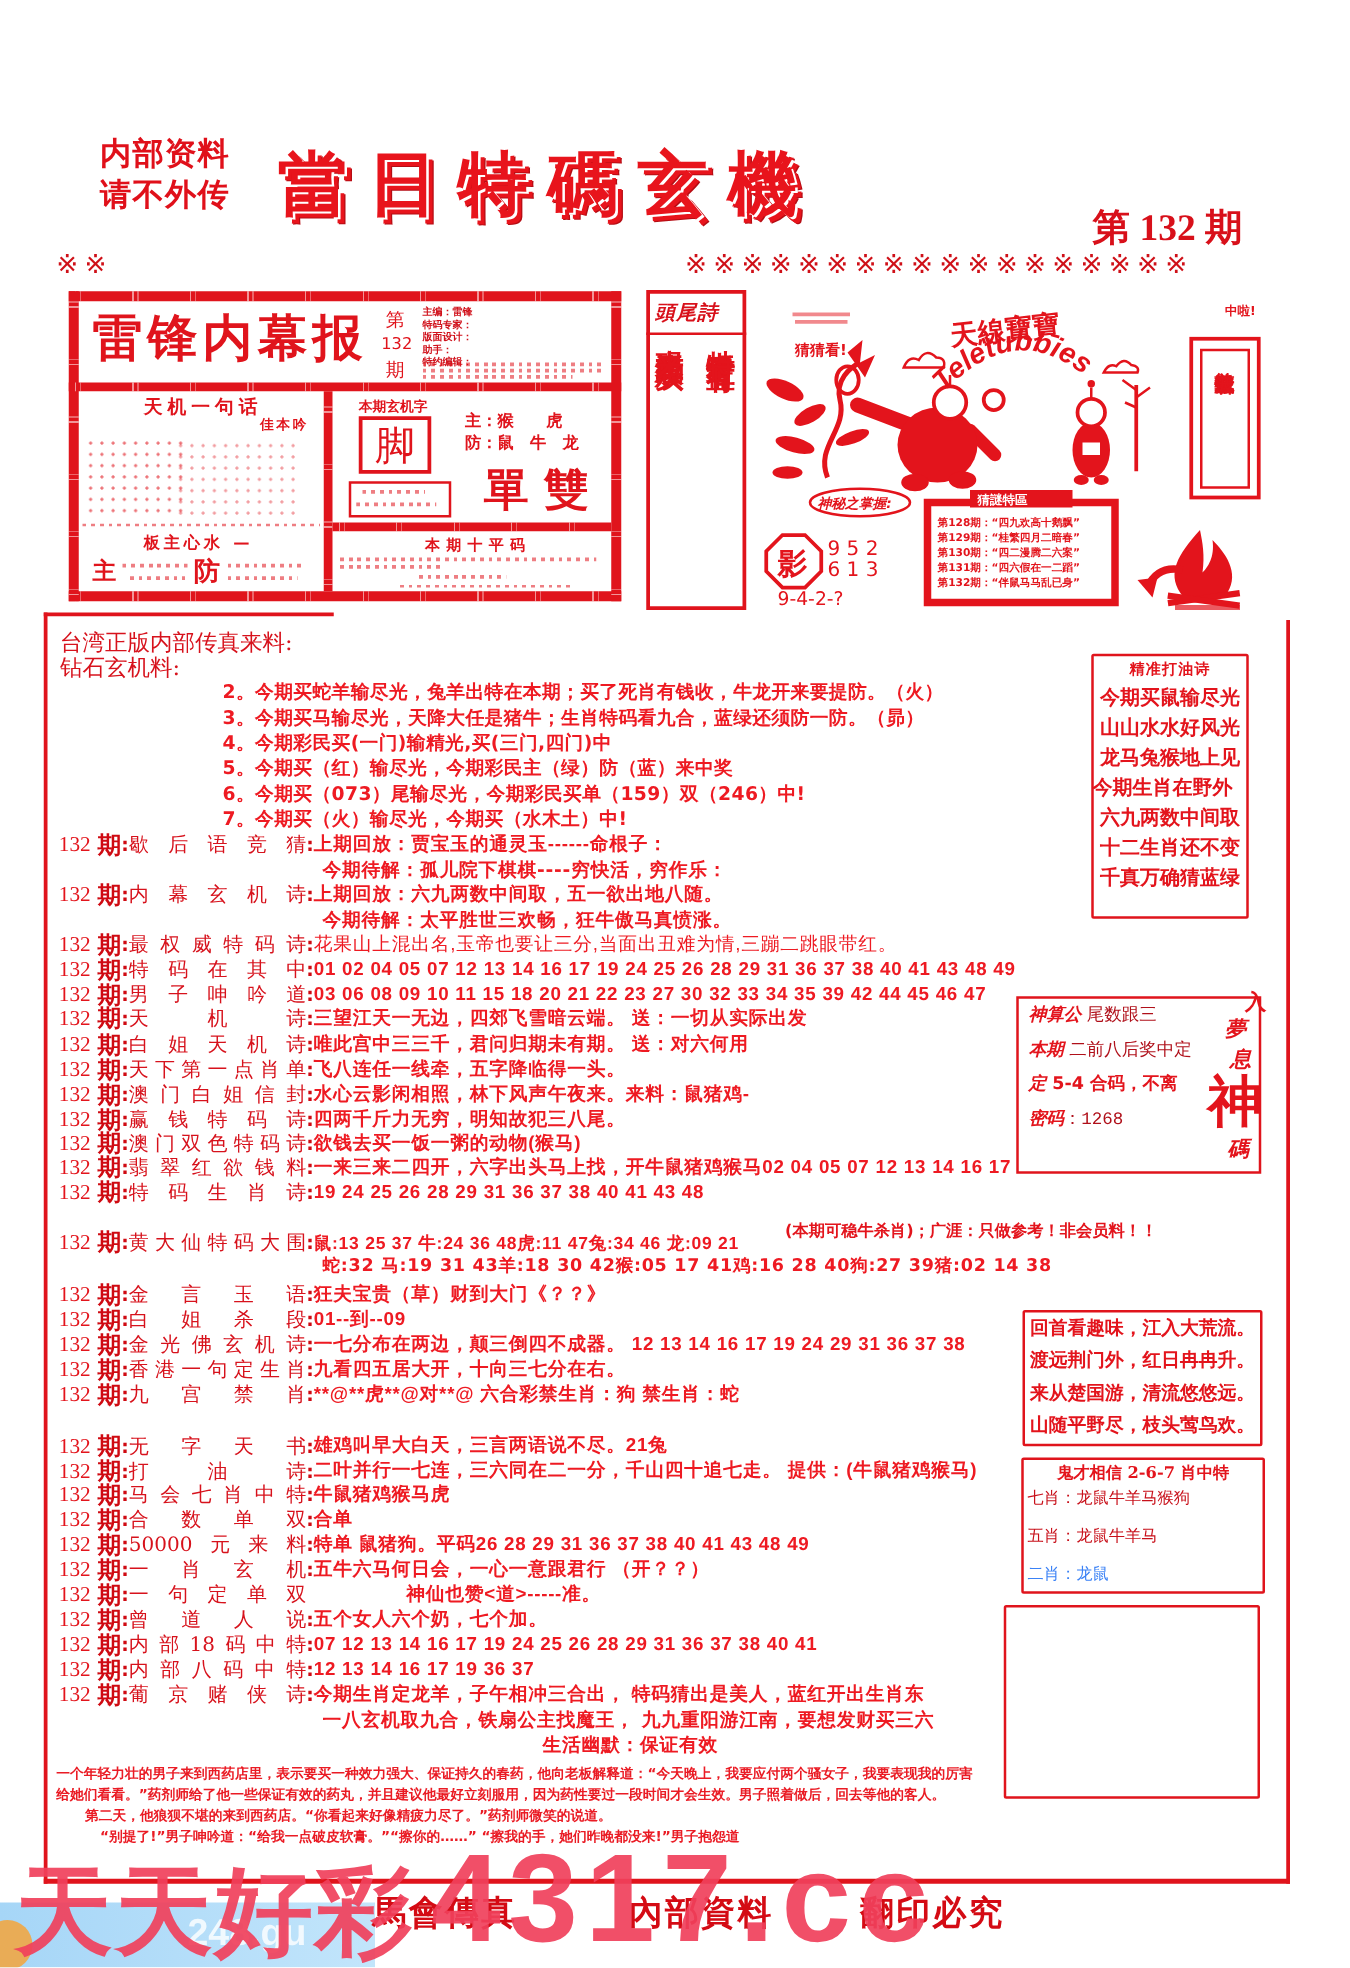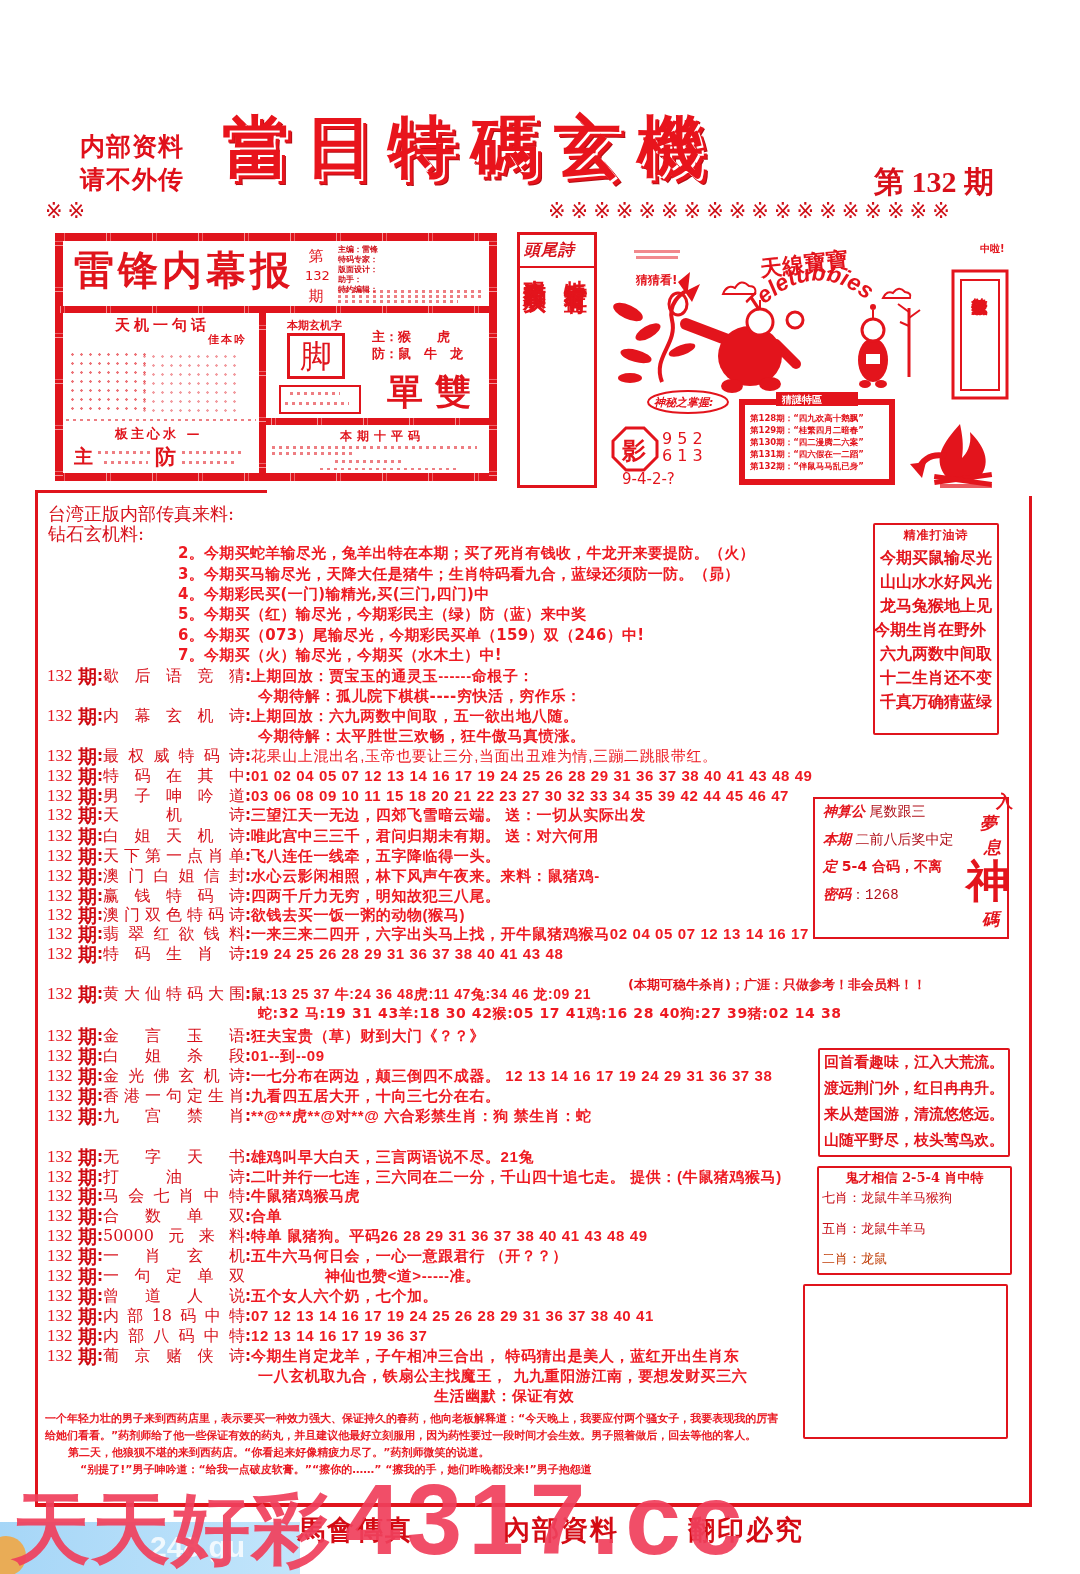--- a/index.html
+++ b/index.html
@@ -1,21 +1,21 @@
 <!DOCTYPE html>
 <html><head>
 <meta charset="utf-8">
 <style>
   html,body{margin:0;padding:0;background:#fff;}
   #page{position:relative;width:1080px;height:1574px;overflow:hidden;background:#fff;
         font-family:"DejaVu Sans",sans-serif;color:#e3141c;}
   .a{position:absolute;white-space:nowrap;}
   
   .notice{font-family:"DejaVu Serif",serif;font-weight:bold;font-size:25px;line-height:33px;color:#e0101a;letter-spacing:1px;}
-  .title{font-family:"DejaVu Serif",serif;font-weight:bold;font-size:67px;letter-spacing:16px;color:#e8141c;
+  .title{font-family:"DejaVu Serif",serif;font-weight:bold;font-size:56px;letter-spacing:16px;color:#e8141c;
          text-shadow:2px 2px 0 #fff,5px 5px 0 #e8141c,6px 6px 0 #b50d14;line-height:100px;}
   .issue{font-family:"Liberation Serif",serif;font-weight:bold;font-size:30px;color:#d8101a;}
   .stars{font-size:21px;color:#cf1018;letter-spacing:5px;}
   
   .mkh{position:absolute;background:#e0141c;
        background-image:repeating-linear-gradient(90deg,transparent 0 5px,rgba(255,255,255,.55) 5px 6px,transparent 6px 9px,rgba(255,255,255,.35) 9px 10px,transparent 10px 46px);}
   .mkv{position:absolute;background:#e0141c;
        background-image:repeating-linear-gradient(0deg,transparent 0 5px,rgba(255,255,255,.55) 5px 6px,transparent 6px 9px,rgba(255,255,255,.35) 9px 10px,transparent 10px 46px);}
   .faint{position:absolute;background-image:repeating-linear-gradient(90deg,rgba(224,20,28,.55) 0 3px,transparent 3px 7px);height:3px;}
   .dots{position:absolute;background-image:radial-gradient(circle,rgba(224,20,28,.6) 1px,transparent 1.5px);background-size:9px 9px;}
@@ -39,21 +39,21 @@
   .side-line{position:absolute;font-weight:bold;color:#e3141c;white-space:nowrap;}
   
   .wm{position:absolute;font-family:"Liberation Sans",sans-serif;font-weight:bold;color:#f0405c;opacity:.92;white-space:nowrap;}
   .foot{position:absolute;font-family:"DejaVu Serif",serif;font-weight:bold;font-size:27px;color:#d40b14;letter-spacing:2px;}
 </style>
 </head>
 <body>
 
 <div id="page">
 
-  <div class="a notice" style="left:80px;top:130px;">
+  <div class="a notice" style="left:80px;top:106px;">
     <div>内部资料</div>
     <div>请不外传</div>
   </div>
   <div class="a title" style="left:222px;top:97px;">當日特碼玄機</div>
   <div class="a issue" style="left:874px;top:162px;">
     <span>第</span>
     <span>132</span>
     <span>期</span>
   </div>
   <div class="a stars" style="left:45px;top:199px;">※※</div>
@@ -316,24 +316,24 @@
   <div class="side-line" style="left:966px;top:852px;font-size:44px;font-family:'DejaVu Serif',serif;">神</div>
   <div class="side-line" style="left:982px;top:908px;font-size:17px;font-style:italic;">碼</div>
 
   <div class="box" style="left:818px;top:1048px;width:188px;height:105px;"></div>
   <div class="side-line" style="left:824px;top:1053px;font-size:15px;">回首看趣味，江入大荒流。</div>
   <div class="side-line" style="left:824px;top:1079px;font-size:15px;">渡远荆门外，红日冉冉升。</div>
   <div class="side-line" style="left:824px;top:1105px;font-size:15px;">来从楚国游，清流悠悠远。</div>
   <div class="side-line" style="left:824px;top:1131px;font-size:15px;">山随平野尽，枝头莺鸟欢。</div>
 
   <div class="box" style="left:817px;top:1166px;width:191px;height:105px;"></div>
-  <div class="side-line" style="left:817px;top:1169px;width:195px;text-align:center;font-size:13px;font-family:'DejaVu Serif',serif;">鬼才相信 2-5-4 肖中特</div>
+  <div class="side-line" style="left:817px;top:1169px;width:195px;text-align:center;font-size:13px;font-family:'DejaVu Serif',serif;">鬼才相信 2-6-7 肖中特</div>
   <div class="side-line" style="left:822px;top:1189px;font-size:13px;font-weight:normal;font-family:'DejaVu Serif',serif;color:#c8101a;">七肖：龙鼠牛羊马猴狗</div>
   <div class="side-line" style="left:822px;top:1220px;font-size:13px;font-weight:normal;font-family:'DejaVu Serif',serif;color:#c8101a;">五肖：龙鼠牛羊马</div>
-  <div class="side-line" style="left:822px;top:1250px;font-size:13px;font-weight:normal;font-family:'DejaVu Serif',serif;color:#c2410c;">二肖：龙鼠</div>
+  <div class="side-line" style="left:822px;top:1250px;font-size:13px;font-weight:normal;font-family:'DejaVu Serif',serif;color:#3b82f6;">二肖：龙鼠</div>
 
   <div class="box" style="left:803px;top:1284px;width:201px;height:151px;"></div>
 
   <div class="a" style="left:0;top:1522px;width:300px;height:52px;background:linear-gradient(90deg,#a6d6f7,#c2e5fb);"></div>
   <div class="a" style="left:-14px;top:1536px;width:40px;height:40px;border-radius:50%;background:#f4a43a;opacity:.85;"></div>
   <div class="a" style="left:150px;top:1530px;font-family:'Liberation Sans',sans-serif;font-weight:bold;font-size:30px;color:rgba(255,255,255,.8);">248.gu</div>
 
   <div class="foot" style="left:298px;top:1512px;">馬會傳真</div>
   <div class="foot" style="left:503px;top:1512px;">內部資料</div>
   <div class="foot" style="left:688px;top:1512px;">翻印必究</div>

